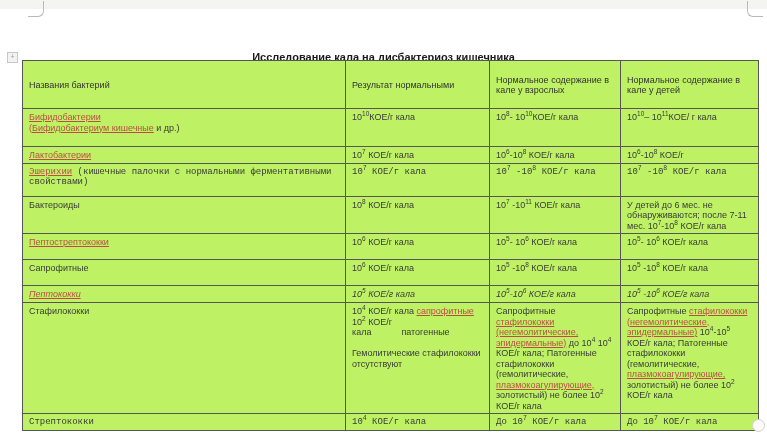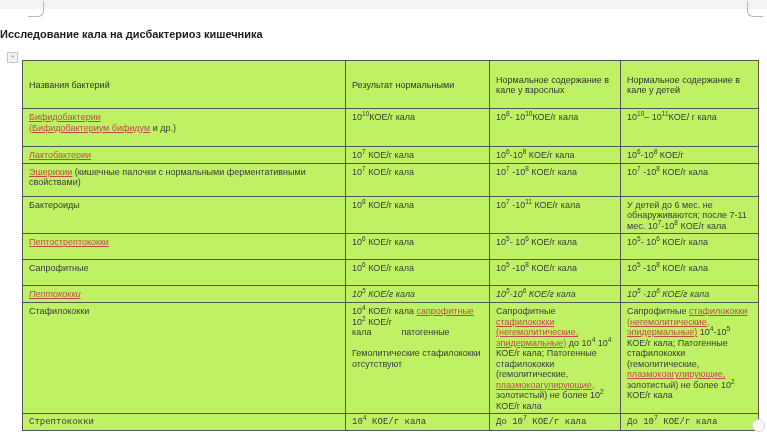--- a/index.html
+++ b/index.html
@@ -7,22 +7,22 @@
     width:767px;height:434px;position:relative;overflow:hidden;
     background:#ffffff;
     font-family:"Liberation Sans", sans-serif;
     color:#3a3a3a;
   }
   .top-band{position:absolute;left:0;top:0;width:767px;height:9px;background:#f4f4f3;}
   .corner-mark{position:absolute;width:15px;height:15px;top:1px;}
   .corner-mark.left{left:28px;border-right:1px solid #b9b9b9;border-bottom:1px solid #b9b9b9;border-bottom-right-radius:6px;}
   .corner-mark.right{right:4px;border-left:1px solid #b9b9b9;border-bottom:1px solid #b9b9b9;border-bottom-left-radius:6px;}
   .doc-title{
-    position:absolute;left:0;top:28px;width:767px;
-    text-align:left;font-size:11px;font-weight:bold;color:#1c1c1c;
+    position:absolute;left:0;top:51px;width:767px;
+    text-align:center;font-size:11px;font-weight:bold;color:#1c1c1c;
   }
   .table-handle{
     position:absolute;left:7px;top:52px;width:9px;height:9px;
     border:1px solid #c7c7c7;background:#f2f2f2;color:#9a9a9a;
     font-size:7px;line-height:8px;text-align:center;
   }
   .corner-circle{
     position:absolute;right:2px;bottom:2px;width:11px;height:11px;
     border:1px solid #d2d2d2;border-radius:50%;background:#fbfbfb;
   }
@@ -34,21 +34,21 @@
   .report th,.report td{
     border:1px solid #565656;
     font-size:9px;line-height:10.5px;font-weight:normal;
     padding:3px 6px 2px 6px;text-align:left;
     overflow:hidden;
   }
   .report th{vertical-align:middle;height:42px;color:#323232;}
   .report td{vertical-align:top;color:#3a3a3a;}
   .report tbody tr:nth-child(1){height:38px;}
   .report tbody tr:nth-child(2){height:14px;}
-  .report tbody tr:nth-child(3){height:33px;}
+  .report tbody tr:nth-child(3){height:33px;font-family:Liberation Mono, monospace;}
   .report tbody tr:nth-child(4){height:36px;}
   .report tbody tr:nth-child(5){height:26px;}
   .report tbody tr:nth-child(6){height:26px;}
   .report tbody tr:nth-child(7){height:17px;font-style:italic;}
   .report tbody tr:nth-child(8){height:75px;}
   .report tbody tr:nth-child(9){height:15px;font-family:Liberation Mono, monospace;}
   .report tbody tr:nth-child(10){height:13px;}
   .report tbody tr:nth-child(11){height:14px;}
   .report sup{font-size:6.5px;line-height:0;}
   .report .link{color:#be4b48;text-decoration:underline;cursor:pointer;}
@@ -74,21 +74,21 @@
   <thead>
     <tr>
       <th>Названия бактерий</th>
       <th>Результат нормальными</th>
       <th>Нормальное содержание в кале у взрослых</th>
       <th>Нормальное содержание в кале у детей</th>
     </tr>
   </thead>
   <tbody>
       <tr>
-        <td><span class="link">Бифидобактерии</span><br><span class="link">(Бифидобактериум бифидум</span><span> и др.)</span></td>
+        <td><span class="link">Бифидобактерии</span><br><span class="link">(Бифидобактериум кишечные</span><span> и др.)</span></td>
         <td><span>10</span><sup>10</sup><span>КОЕ/г кала</span></td>
         <td><span>10</span><sup>8</sup><span>- 10</span><sup>10</sup><span>КОЕ/г кала</span></td>
         <td><span>10</span><sup>10</sup><span>– 10</span><sup>11</sup><span>КОЕ/ г кала</span></td>
       </tr>
       <tr>
         <td><span class="link">Лактобактерии</span></td>
         <td><span>10</span><sup>7</sup><span> КОЕ/г кала</span></td>
         <td><span>10</span><sup>6</sup><span>-10</span><sup>8</sup><span> КОЕ/г кала</span></td>
         <td><span>10</span><sup>6</sup><span>-10</span><sup>8</sup><span> КОЕ/г</span></td>
       </tr>

